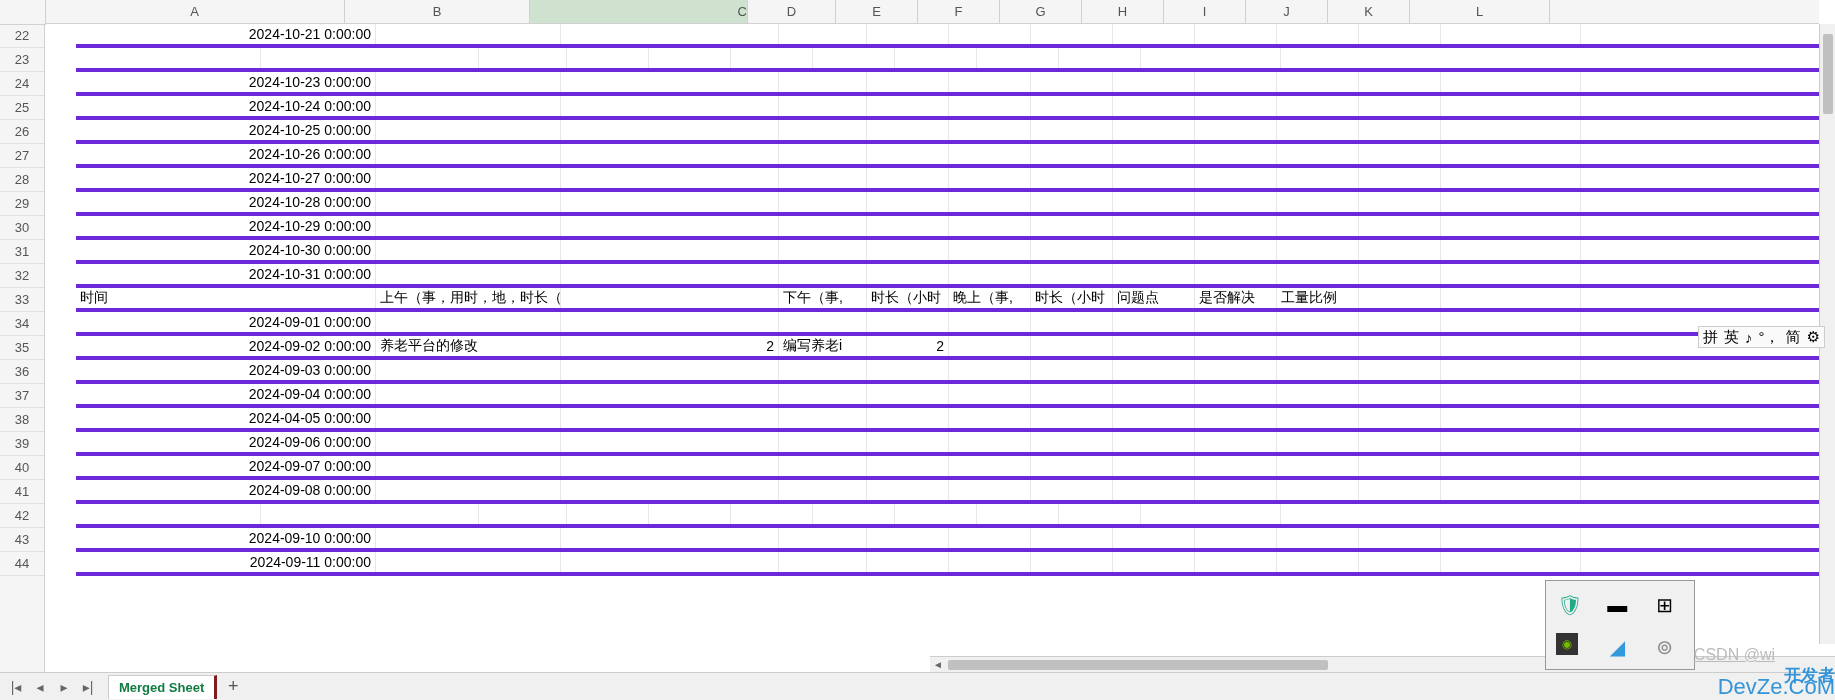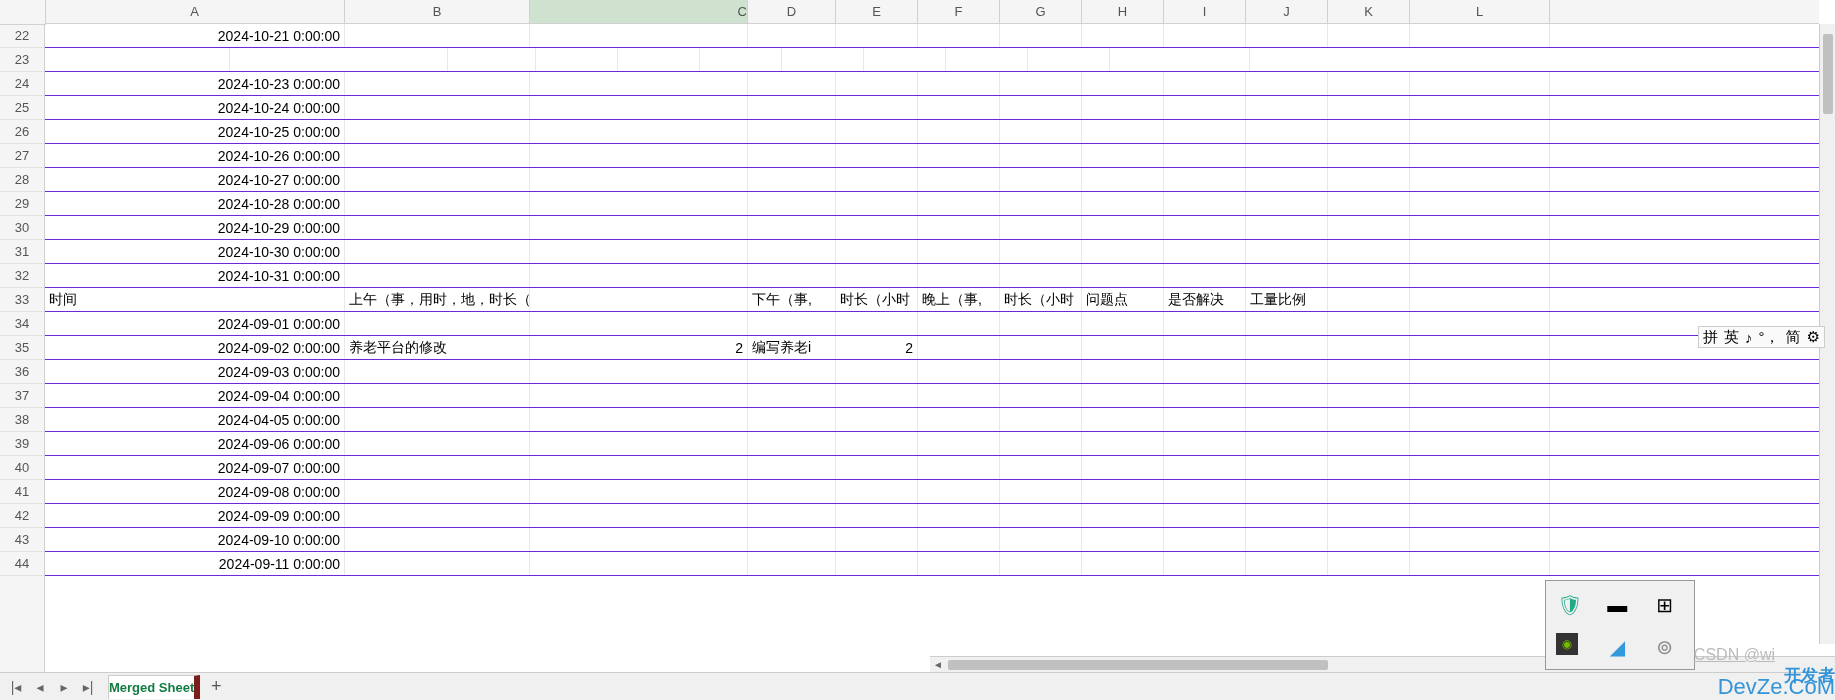--- a/index.html
+++ b/index.html
@@ -11,40 +11,40 @@
     
     .col-headers { display: flex; position: absolute; top: 0; left: 45px; right: 16px; height: 24px; background: #f5f5f5; border-bottom: 1px solid #d0d0d0; z-index: 5; }
     .col-headers::before { content: ''; position: absolute; left: -45px; top: 0; width: 45px; height: 24px; background: #f5f5f5; border-right: 1px solid #d0d0d0; border-bottom: 1px solid #d0d0d0; }
     .col-header { display: flex; align-items: center; justify-content: center; border-right: 1px solid #d0d0d0; background: #f5f5f5; color: #555; font-size: 13px; font-family: Arial, sans-serif; }
     .col-header.selected { background: #cfe2d0; }
     
     .row-headers { width: 45px; background: #f5f5f5; border-right: 1px solid #d0d0d0; display: flex; flex-direction: column; margin-top: 24px; }
     .row-header { height: 24px; display: flex; align-items: center; justify-content: center; border-bottom: 1px solid #e0e0e0; color: #555; font-size: 13px; font-family: Arial, sans-serif; }
     
     .cells { flex: 1; display: flex; flex-direction: column; margin-top: 24px; overflow: hidden; }
-    .row { display: flex; height: 24px; border-bottom: 1px solid #6d28d9; }
+    .row { display: flex; height: 24px; border-bottom: 4px solid #6d28d9; margin-left: 31px; }
     .cell { border-right: 1px solid #e8e8e8; padding: 2px 4px; display: flex; align-items: center; overflow: hidden; white-space: nowrap; font-size: 14px; }
     .cell.right { justify-content: flex-end; }
     
     .col-A { width: 300px; }
     .col-B { width: 185px; }
     .col-C { width: 218px; justify-content: flex-end; }
     .col-D { width: 88px; }
     .col-E { width: 82px; }
     .col-F { width: 82px; }
     .col-G { width: 82px; }
     .col-H { width: 82px; }
     .col-I { width: 82px; }
     .col-J { width: 82px; }
     .col-K { width: 82px; }
     .col-L { width: 140px; }
     
     .sheet-tabs { height: 28px; background: #f0f0f0; border-top: 1px solid #ccc; display: flex; align-items: center; padding: 0 4px; font-family: Arial, sans-serif; }
     .nav-btn { width: 24px; height: 22px; display: flex; align-items: center; justify-content: center; color: #666; cursor: pointer; font-size: 14px; }
-    .tab { padding: 4px 0; background: #fff; border-top: 1px solid #ccc; border-left: 1px solid #ccc; border-right: 6px solid #7f1d1d; color: #107c41; font-weight: bold; font-size: 13px; margin-left: 8px; }
+    .tab { padding: 4px 10px; background: #fff; border-top: 1px solid #ccc; border-left: 1px solid #ccc; border-right: 3px solid #7f1d1d; color: #107c41; font-weight: bold; font-size: 13px; margin-left: 8px; }
     .add-tab { width: 24px; height: 22px; display: flex; align-items: center; justify-content: center; color: #555; cursor: pointer; font-size: 18px; margin-left: 4px; }
     
     .hscroll-track { position: absolute; bottom: 28px; left: 930px; right: 0; height: 16px; background: #f0f0f0; border-top: 1px solid #ccc; display: flex; align-items: center; }
     .hscroll-thumb { position: absolute; left: 18px; width: 380px; height: 10px; background: #c0c0c0; border-radius: 2px; top: 3px; }
     .hscroll-arrow { width: 16px; height: 16px; display: flex; align-items: center; justify-content: center; color: #666; font-size: 10px; }
     
     .vscroll { position: absolute; right: 0; top: 24px; bottom: 28px; width: 16px; background: #f0f0f0; border-left: 1px solid #ccc; }
     .vscroll-thumb { position: absolute; top: 10px; left: 3px; width: 10px; height: 80px; background: #c0c0c0; border-radius: 2px; }
     
     .ime-bar { position: absolute; top: 326px; right: 10px; height: 22px; background: #fafafa; border: 1px solid #ccc; display: flex; align-items: center; padding: 0 4px; gap: 6px; font-size: 14px; z-index: 10; }
@@ -379,21 +379,20 @@
           <div class="cell col-E"></div>
           <div class="cell col-F"></div>
           <div class="cell col-G"></div>
           <div class="cell col-H"></div>
           <div class="cell col-I"></div>
           <div class="cell col-J"></div>
           <div class="cell col-K"></div>
           <div class="cell col-L"></div>
         </div>
         <div class="row">
-          <div class="cell col-A right">2024-09-09 0:00:00</div>
           <div class="cell col-B"></div>
           <div class="cell col-C right"></div>
           <div class="cell col-D"></div>
           <div class="cell col-E"></div>
           <div class="cell col-F"></div>
           <div class="cell col-G"></div>
           <div class="cell col-H"></div>
           <div class="cell col-I"></div>
           <div class="cell col-J"></div>
           <div class="cell col-K"></div>

